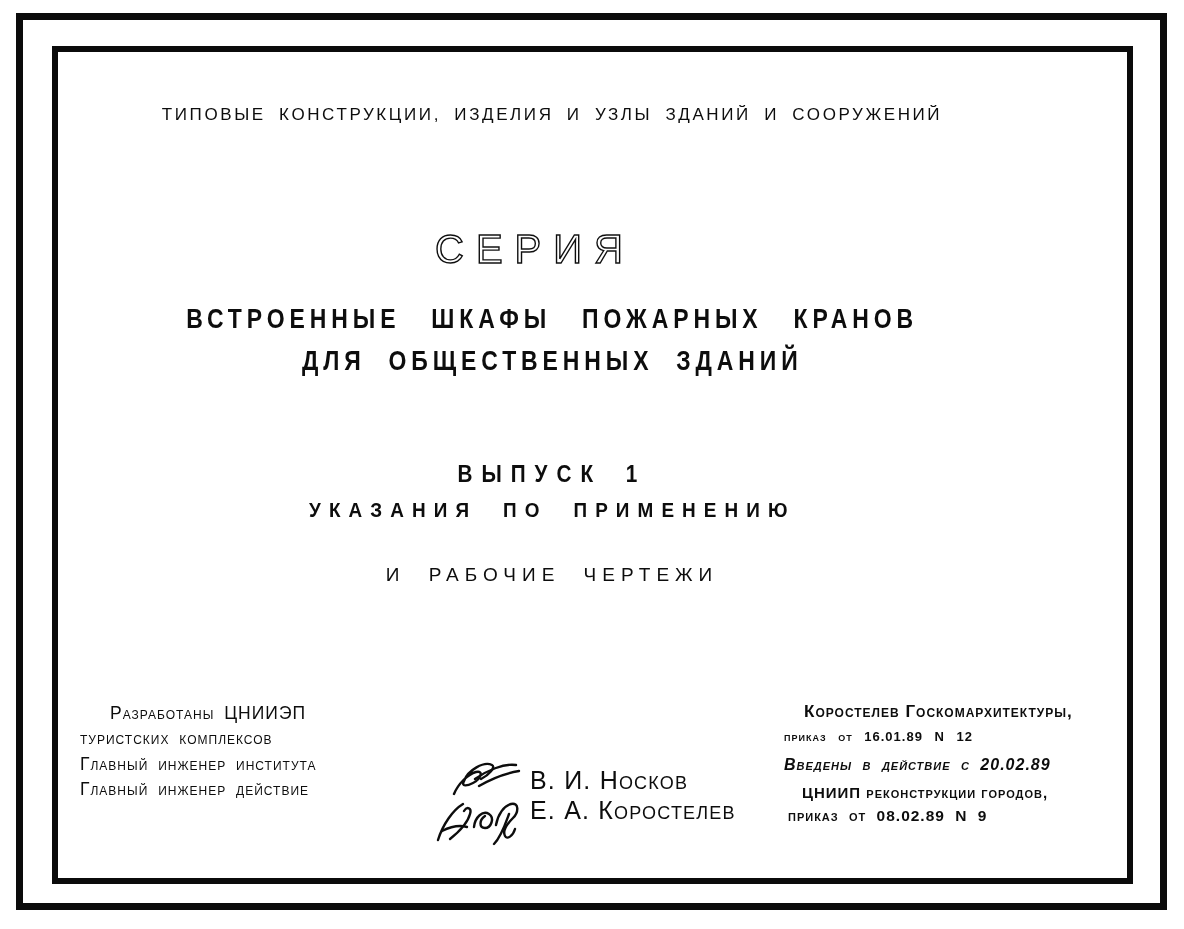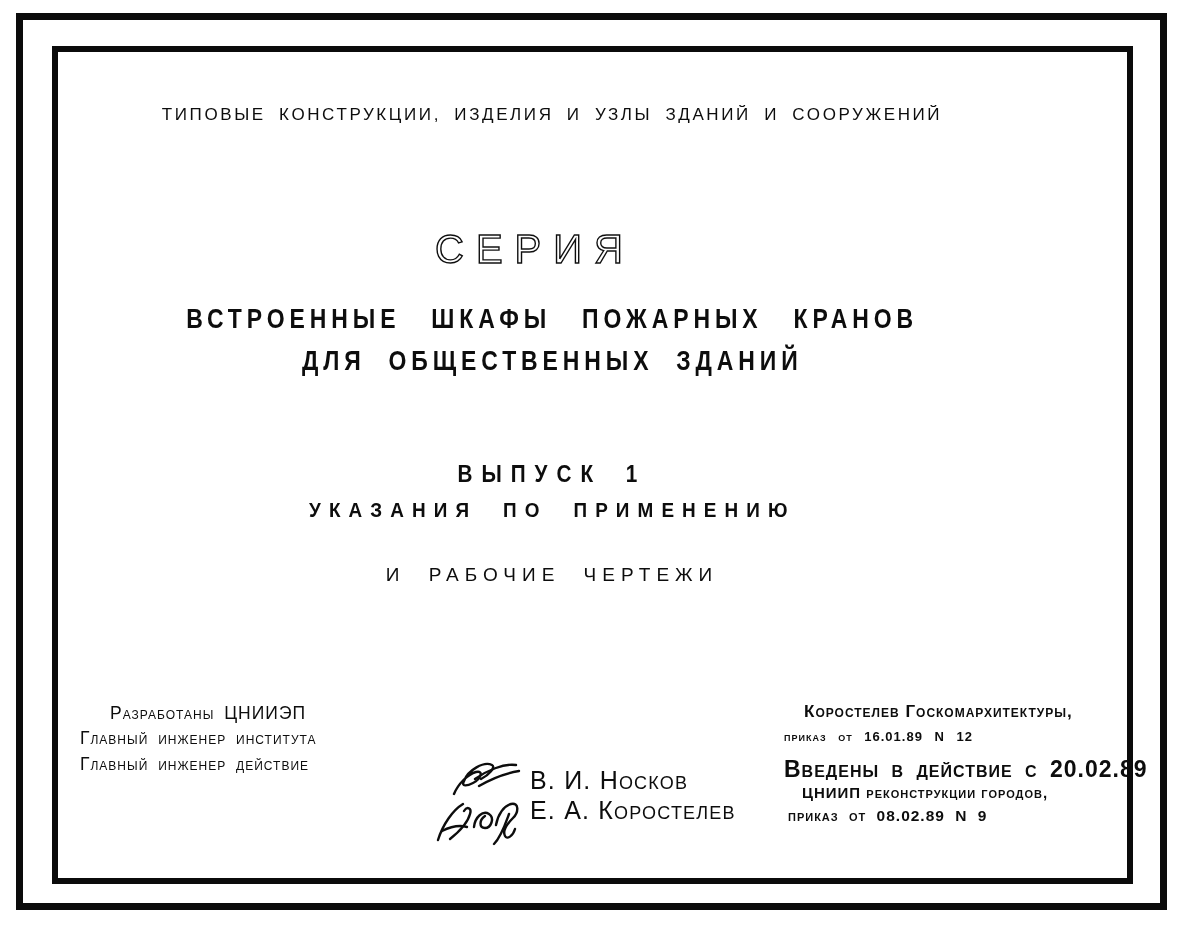--- a/index.html
+++ b/index.html
@@ -74,21 +74,21 @@
     white-space: nowrap;
   }
 
   .approved-block { position: absolute; left: 728px; top: 656px; width: 360px; height: 140px; }
   .approved-block div {
     position: absolute; white-space: nowrap;
     font-weight: bold; letter-spacing: 1px;
   }
   .approved-line-1 { top: 0;    left: 24px; font-size: 17px; }
   .approved-line-2 { top: 27px; left: 4px;  font-size: 13px; word-spacing: 7px; }
-  .approved-line-3 { top: 54px; left: 4px;  font-size: 23px; word-spacing: 5px; }
+  .approved-line-3 { top: 54px; left: 4px;  font-size: 16px; word-spacing: 5px; font-style: italic; }
   .approved-line-4 { top: 82px; left: 22px; font-size: 15px; }
   .approved-line-5 { top: 105px; left: 8px; font-size: 15.5px; word-spacing: 5px; }
 </style>
 </head>
 <body>
 
 <div class="page">
   <div class="outer-frame"></div>
   <div class="inner-frame"></div>
 
@@ -112,20 +112,21 @@
     <div class="centered-block issue-label">
       <span class="condense-mild">ВЫПУСК 1</span>
     </div>
     <div class="centered-block issue-sub1">
       <span class="condense-mild">УКАЗАНИЯ ПО ПРИМЕНЕНИЮ</span>
     </div>
     <div class="centered-block issue-sub2">И РАБОЧИЕ ЧЕРТЕЖИ</div>
 
     <div class="developed-block sc">
       <div class="developed-line-1">Разработаны ЦНИИЭП</div>
+      <div>туристских комплексов</div>
       <div>Главный инженер института</div>
       <div>Главный инженер действие</div>
     </div>
 
     <div class="signature-wrap">
       <svg width="100" height="95" viewBox="0 0 100 95">
         <g fill="none" stroke="#0d0d0d" stroke-width="2.4" stroke-linecap="round" stroke-linejoin="round">
           <path d="M 24 42 C 28 32 38 22 46 20 C 54 18 51 27 43 31 C 37 34 31 35 34 29 C 38 18 54 9 62 13 C 66 15 59 23 51 27"></path>
           <path d="M 45 27 C 56 19 74 11 86 13"></path>
           <path d="M 49 34 C 61 27 77 21 89 19"></path>

